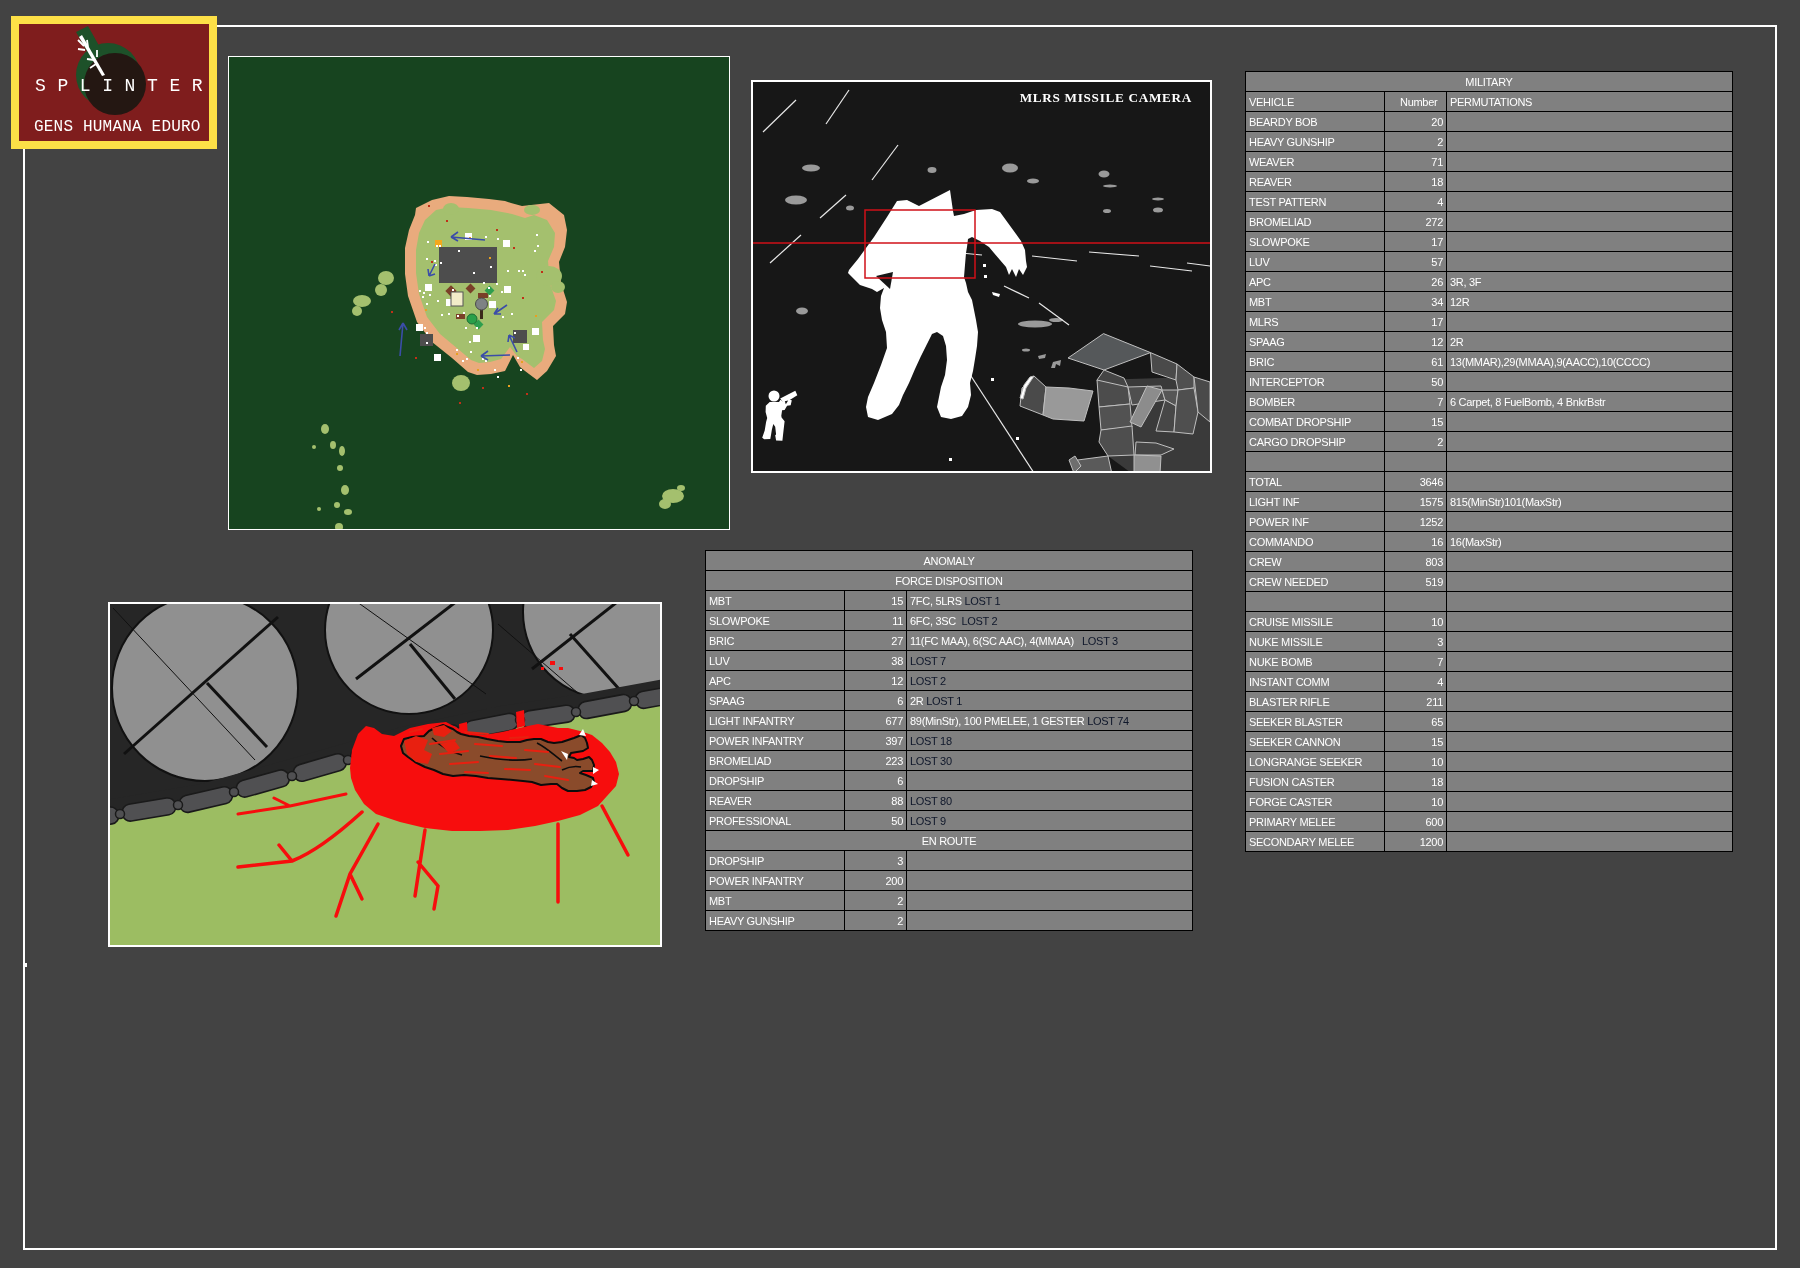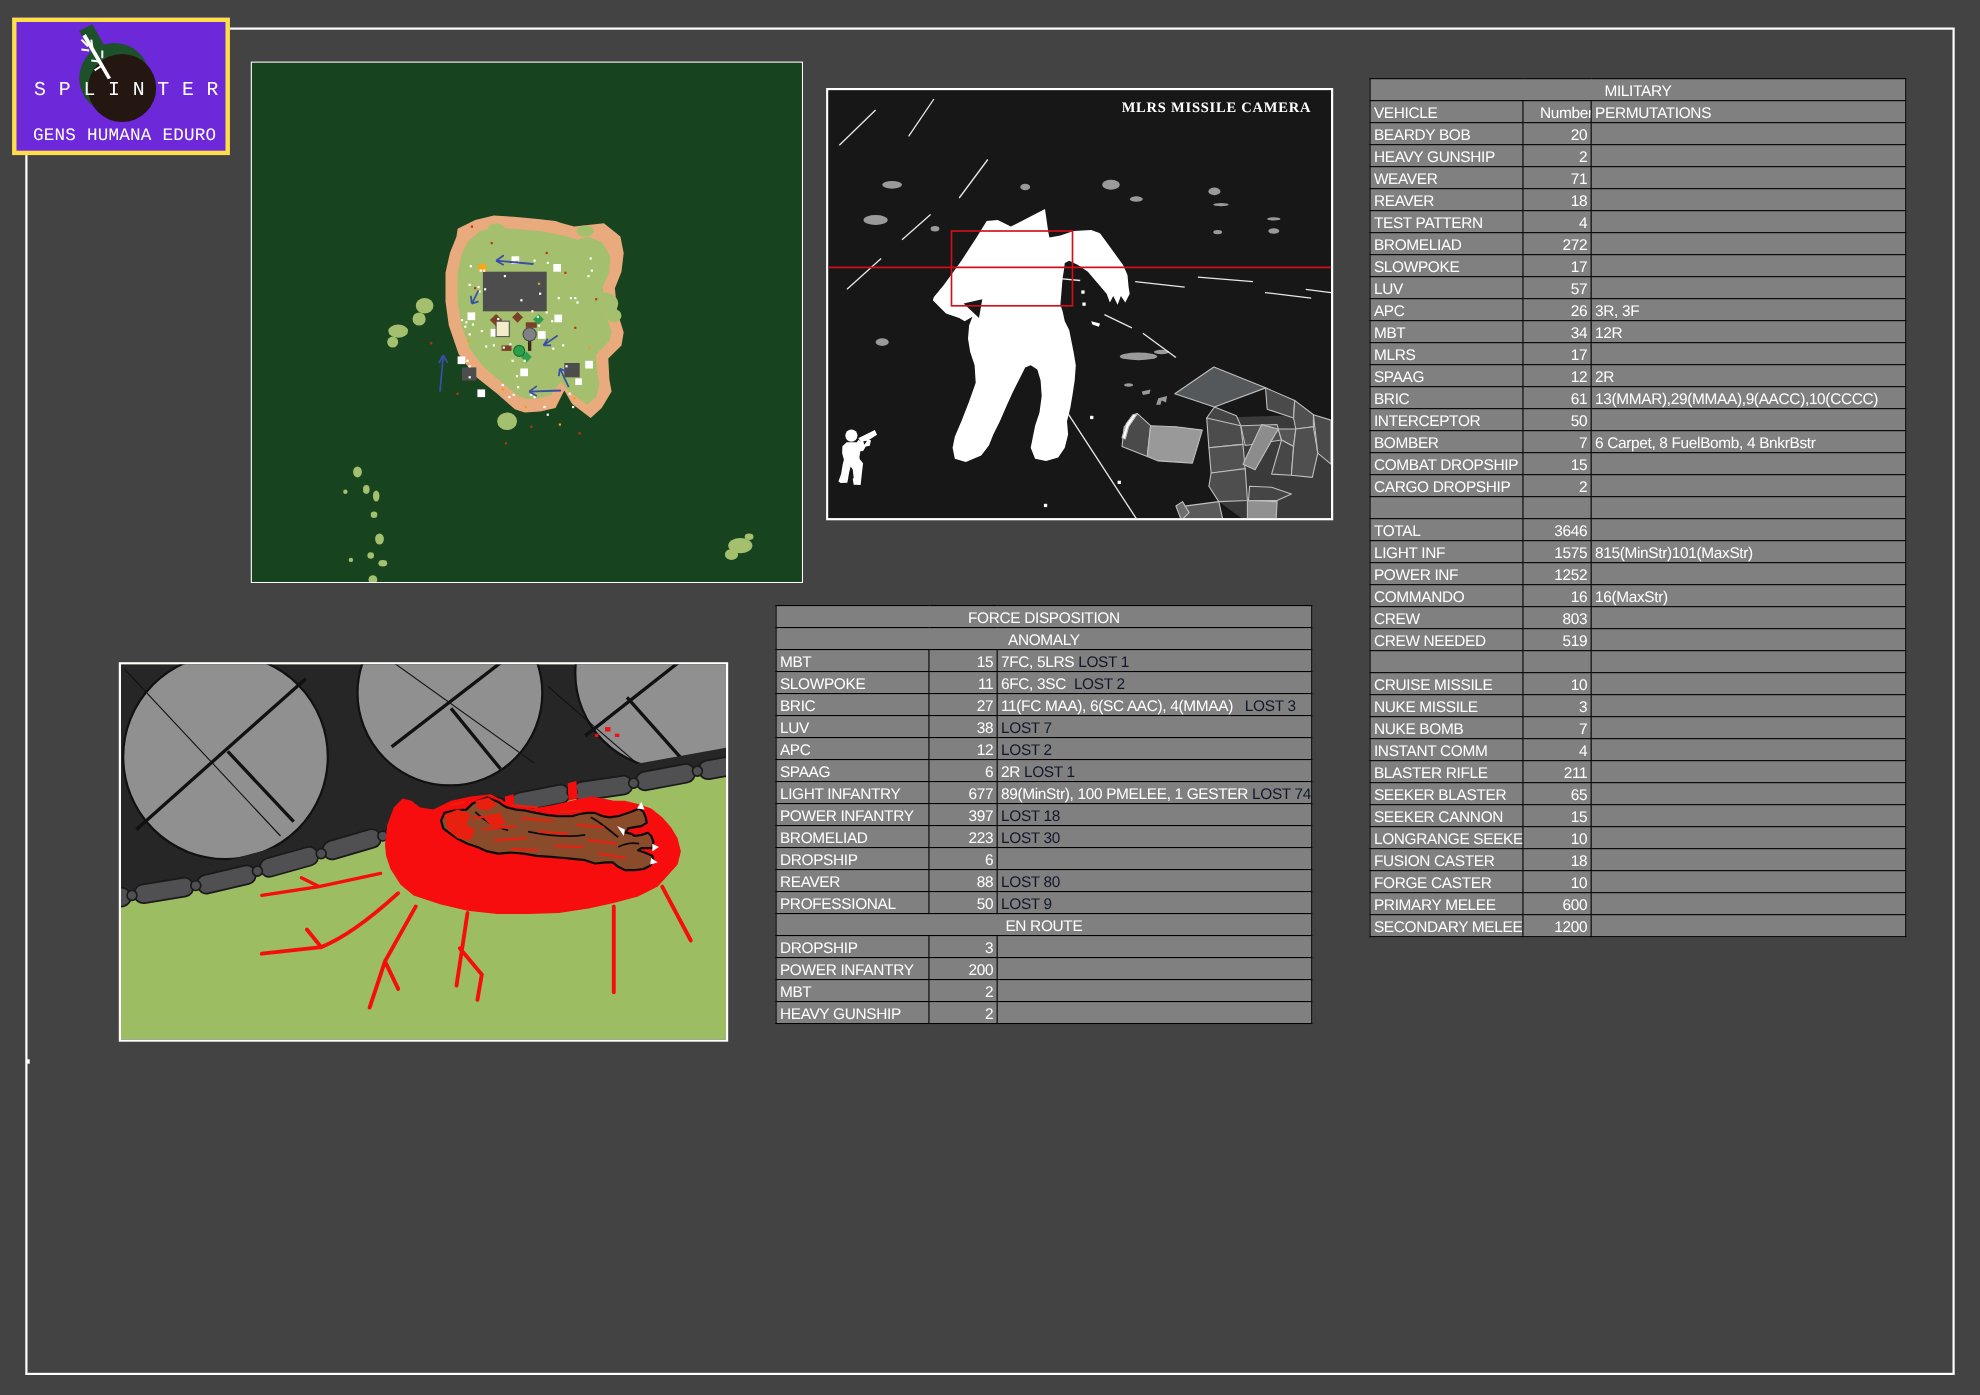--- a/index.html
+++ b/index.html
@@ -1,24 +1,24 @@
 <!DOCTYPE html>
 <html><head><meta charset="utf-8"><style>
 html,body{margin:0;padding:0}
 body{width:1800px;height:1268px;background:#434343;position:relative;font-family:"Liberation Sans",sans-serif;overflow:hidden}
 .abs{position:absolute}
 #frame{left:23px;top:25px;width:1750px;height:1221px;border:2px solid #fff}
 #nub{left:24px;top:963px;width:3px;height:4px;background:#fff}
-#logo{left:11px;top:16px;width:190px;height:117px;background:#6d28d9;border:4px solid #fde047;overflow:hidden}
+#logo{left:11px;top:16px;width:190px;height:117px;background:#7f1d1d;border:8px solid #fde047;overflow:hidden}
 #logo .l1{position:absolute;left:16px;top:52px;font-family:"Liberation Mono",monospace;font-size:18px;letter-spacing:11.6px;color:#fff;white-space:pre}
 #logo .l2{position:absolute;left:15px;top:94px;font-family:"Liberation Mono",monospace;font-size:16px;letter-spacing:0.2px;color:#fff;white-space:pre}
 #map{left:228px;top:56px;width:500px;height:472px;border:1px solid #fff}
 #cam{left:751px;top:80px;width:457px;height:389px;border:2px solid #fff}
 #dead{left:108px;top:602px;width:550px;height:341px;border:2px solid #fff}
-table.xl{border-collapse:collapse;table-layout:fixed;width:487px;background:#808080;color:#fff;font-size:14px;letter-spacing:-0.3px}
+table.xl{border-collapse:collapse;table-layout:fixed;width:487px;background:#808080;color:#fff;font-size:11px;letter-spacing:-0.3px}
 table.xl td{border:1px solid #000;height:19px;padding:0 0 0 3px;white-space:nowrap;overflow:hidden;font-family:"Liberation Sans",sans-serif}
 table.xl td.n{text-align:right;padding:0 3px 0 12px}
 table.xl td.h{text-align:center;padding:0}
 #fd{left:705px;top:550px}
 #mil{left:1245px;top:71px}
 .r{color:#0f172a}
 </style></head><body>
 <div class="abs" id="frame"></div>
 <div class="abs" id="nub"></div>
 <div class="abs" id="logo">
@@ -352,24 +352,24 @@
 </g>
 </svg></div>
 <table class="abs xl" id="fd">
     <colgroup>
       <col style="width:139px">
       <col style="width:62px">
       <col style="width:286px">
     </colgroup>
 <tbody>
       <tr>
+        <td class="h" colspan="3">ANOMALY</td>
+      </tr>
+<tr>
         <td class="h" colspan="3">FORCE DISPOSITION</td>
-      </tr>
-<tr>
-        <td class="h" colspan="3">ANOMALY</td>
       </tr>
 <tr>
         <td>MBT</td>
         <td class="n">15</td>
         <td>7FC, 5LRS <span class="r">LOST 1</span></td>
       </tr>
 <tr>
         <td>SLOWPOKE</td>
         <td class="n">11</td>
         <td>6FC, 3SC&nbsp; <span class="r">LOST 2</span></td>

